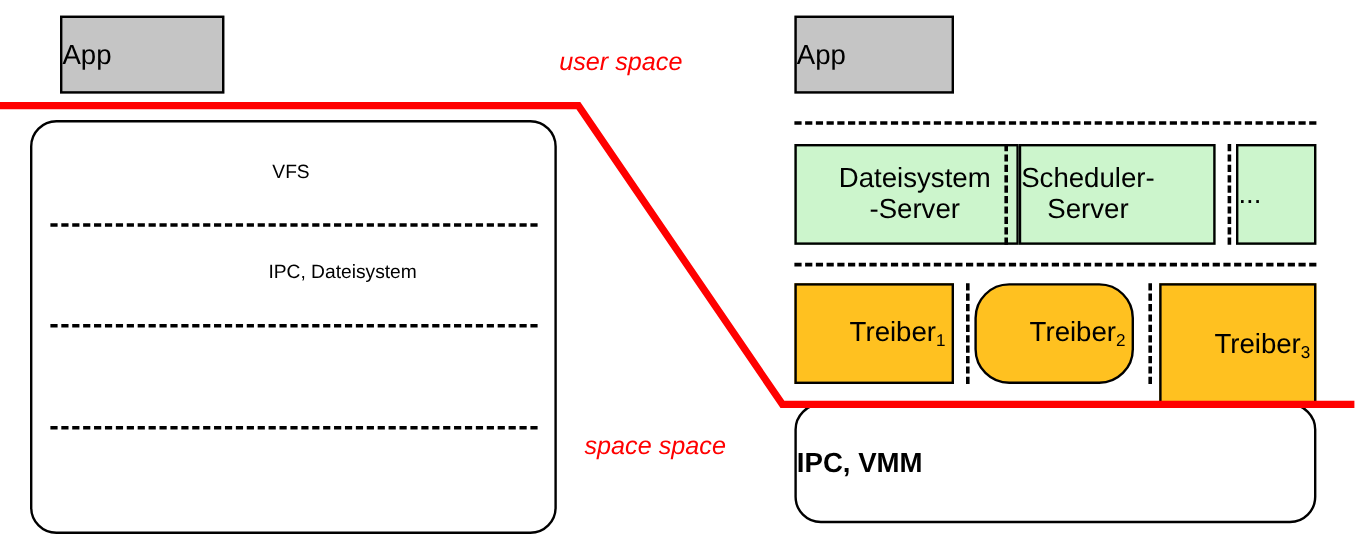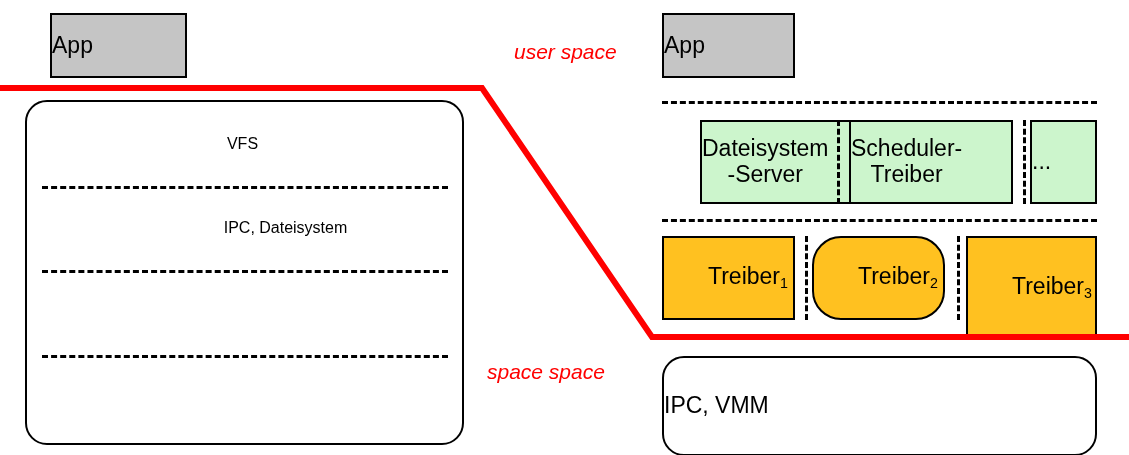--- a/index.html
+++ b/index.html
@@ -128,30 +128,30 @@
 
   <div class="hsep" style="left:42px; top:355px; width:406px;"></div>
 
 
   <div class="box app-box" style="left:662px; top:13px; width:133px; height:65px;">
     <span>App</span>
   </div>
 
   <div class="hsep" style="left:662px; top:101px; width:435px;"></div>
 
-  <div class="box server-box" style="left:700px; top:120px; width:187px; height:84px;">
+  <div class="box server-box" style="left:662px; top:120px; width:187px; height:84px;padding-left:35px;">
     <span>Dateisystem
 -Server</span>
   </div>
 
   <div class="vsep" style="left:837px; top:120px; height:84px;"></div>
 
   <div class="box server-box" style="left:849px; top:120px; width:164px; height:84px;">
     <span>Scheduler-
-Treiber</span>
+Server</span>
   </div>
 
   <div class="vsep" style="left:1023px; top:120px; height:84px;"></div>
 
   <div class="box server-box" style="left:1030px; top:120px; width:67px; height:84px;">
     <span>...</span>
   </div>
 
   <div class="hsep" style="left:662px; top:219px; width:435px;"></div>
 
@@ -164,29 +164,29 @@
   <div class="box driver-box" style="left:812px; top:236px; width:133px; height:84px;border-radius:29px;">
     <span><span>Treiber</span><sub>2</sub></span>
   </div>
 
   <div class="vsep" style="left:957px; top:236px; height:84px;"></div>
 
   <div class="box driver-box" style="left:966px; top:236px; width:131px; height:104px;">
     <span><span>Treiber</span><sub>3</sub></span>
   </div>
 
-  <div class="box kernel-box" style="left:662px; top:356px; width:435px; height:100px;">
+  <div class="box kernel-box" style="left:662px; top:336px; width:435px; height:100px;font-weight:bold;">
     <span>IPC, VMM</span>
   </div>
 
   <svg id="boundary-line" viewBox="0 0 1129 455" width="1129" height="455" xmlns="http://www.w3.org/2000/svg">
     <polyline points="0,88 482,88 652,337 1129,337" fill="none" stroke="#ff0000" stroke-width="6" stroke-linejoin="miter" stroke-linecap="butt"></polyline>
   </svg>
 
-  <div class="space-label" style="left:514px; top:40px;">
+  <div class="space-label" style="left:466px; top:40px;">
     <span>user space</span>
   </div>
 
   <div class="space-label" style="left:487px; top:360px;">
     <span>space space</span>
   </div>
 
 </div>
 
 </body></html>

